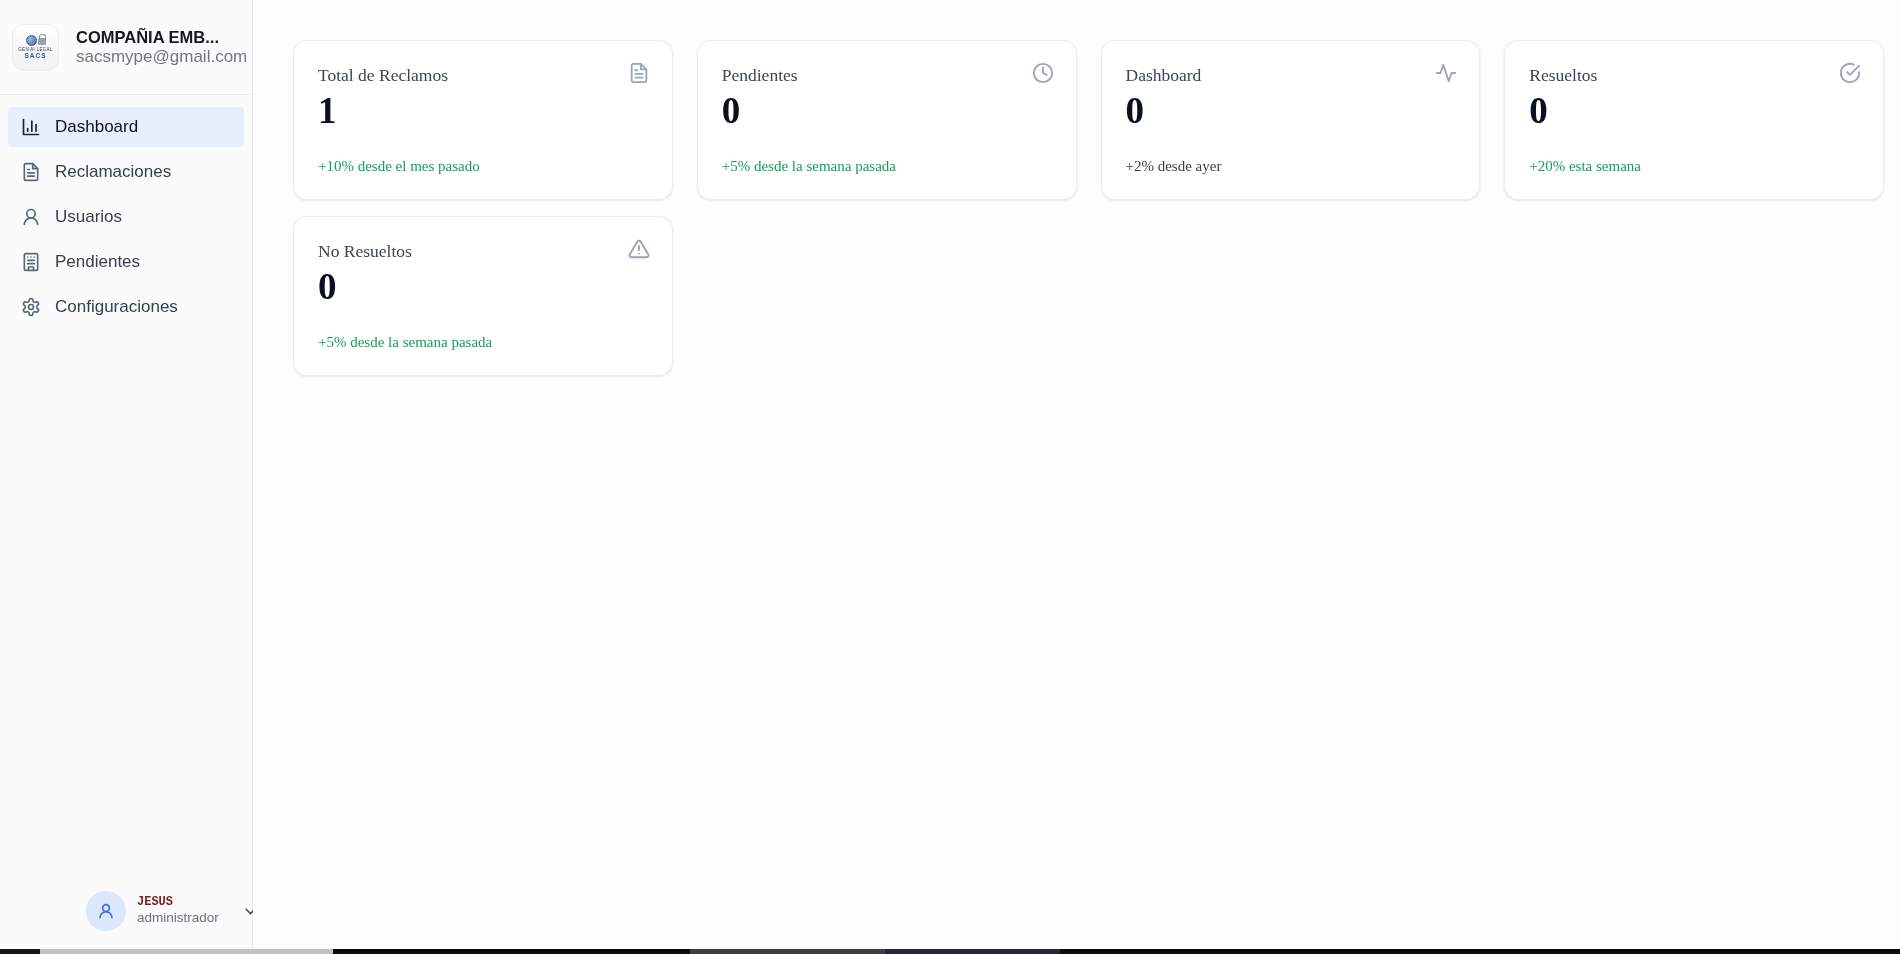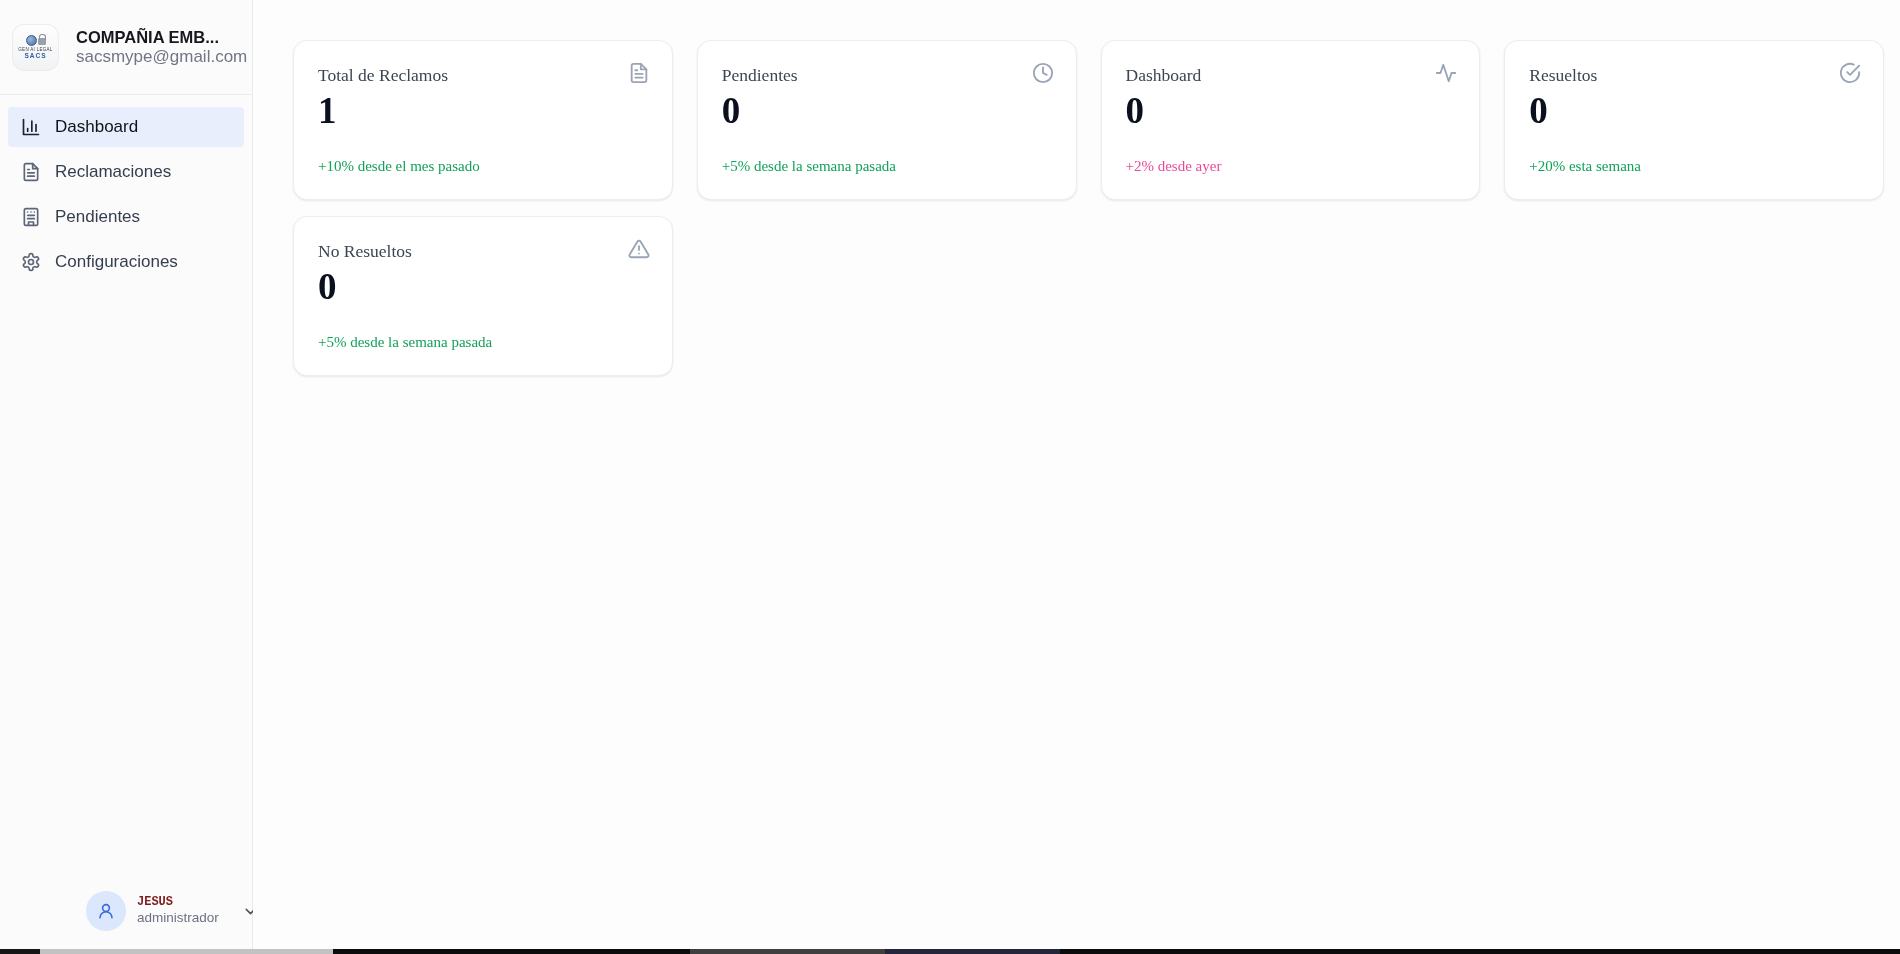--- a/index.html
+++ b/index.html
@@ -129,20 +129,29 @@
               <path d="M16 13H8"></path>
               <path d="M16 17H8"></path>
               <path d="M10 9H8"></path>
             </svg>
           </span>
     <span>Reclamaciones</span>
   </div>
         <div class="nav-item">
     <span class="icon">
             <svg viewBox="0 0 24 24" fill="none" stroke="currentColor" stroke-width="2" stroke-linecap="round" stroke-linejoin="round">
+              <circle cx="12" cy="8" r="5"></circle>
+              <path d="M20 21a8 8 0 0 0-16 0"></path>
+            </svg>
+          </span>
+    <span>Usuarios</span>
+  </div>
+        <div class="nav-item">
+    <span class="icon">
+            <svg viewBox="0 0 24 24" fill="none" stroke="currentColor" stroke-width="2" stroke-linecap="round" stroke-linejoin="round">
               <rect x="4" y="2" width="16" height="20" rx="2"></rect>
               <path d="M9 22v-4h6v4"></path>
               <path d="M8 6h.01"></path>
               <path d="M16 6h.01"></path>
               <path d="M12 6h.01"></path>
               <path d="M8 10h8"></path>
               <path d="M8 14h8"></path>
             </svg>
           </span>
     <span>Pendientes</span>
@@ -200,21 +209,21 @@
     <span class="card-icon">
             <svg viewBox="0 0 24 24" fill="none" stroke="currentColor" stroke-width="2" stroke-linecap="round" stroke-linejoin="round">
               <circle cx="12" cy="12" r="10"></circle>
               <path d="M12 6v6l4 2"></path>
             </svg>
           </span>
   </div>
         <div class="card">
     <div class="card-title">Dashboard</div>
     <div class="card-value">0</div>
-    <div class="card-note" style="color: #ec4899;">+2% desde ayer</div>
+    <div class="card-note" style="color: #404040;">+2% desde ayer</div>
     <span class="card-icon">
             <svg viewBox="0 0 24 24" fill="none" stroke="currentColor" stroke-width="2" stroke-linecap="round" stroke-linejoin="round">
               <path d="M22 12h-4l-3 9L9 3l-3 9H2"></path>
             </svg>
           </span>
   </div>
         <div class="card">
     <div class="card-title">Resueltos</div>
     <div class="card-value">0</div>
     <div class="card-note" style="color: rgb(18, 161, 88);">+20% esta semana</div>

